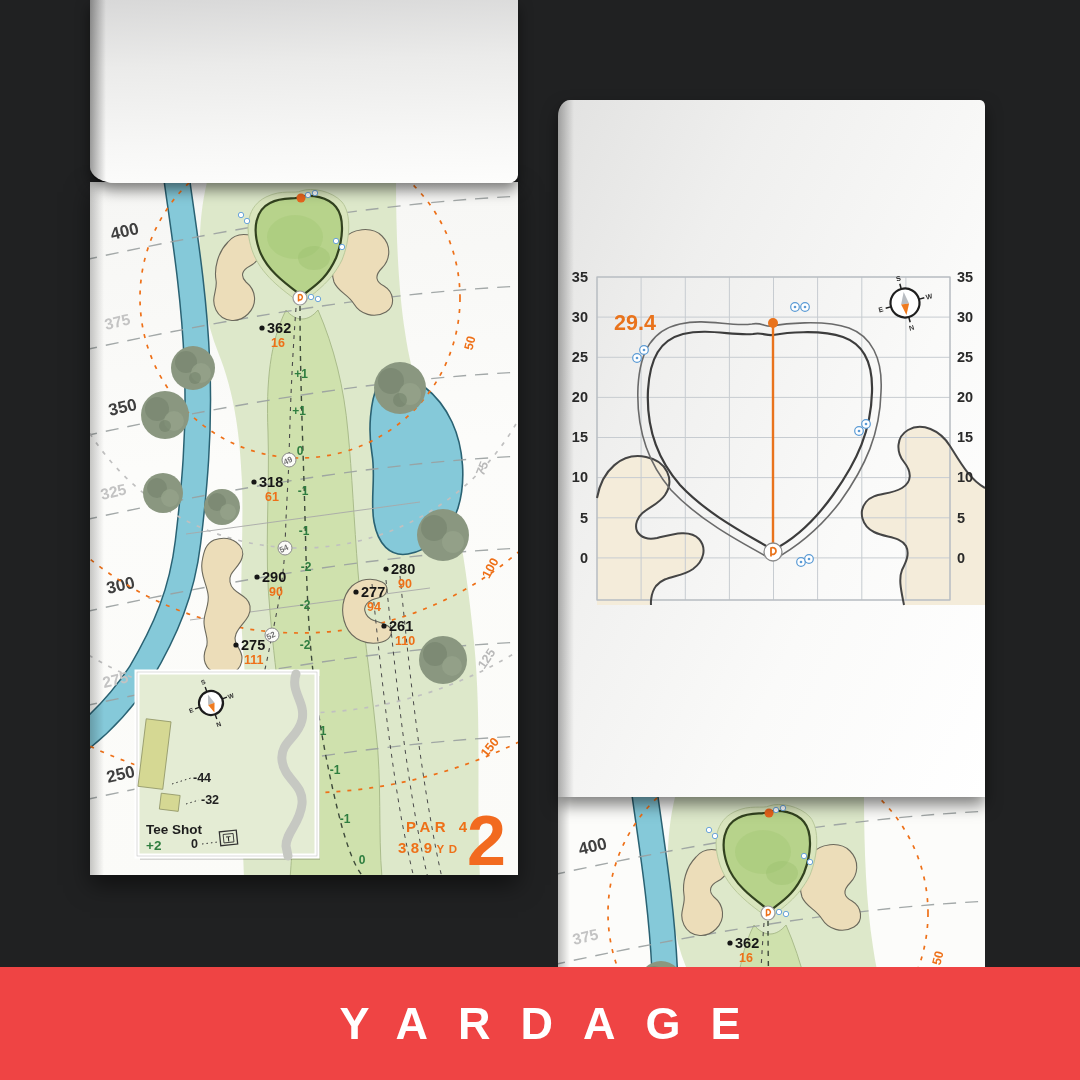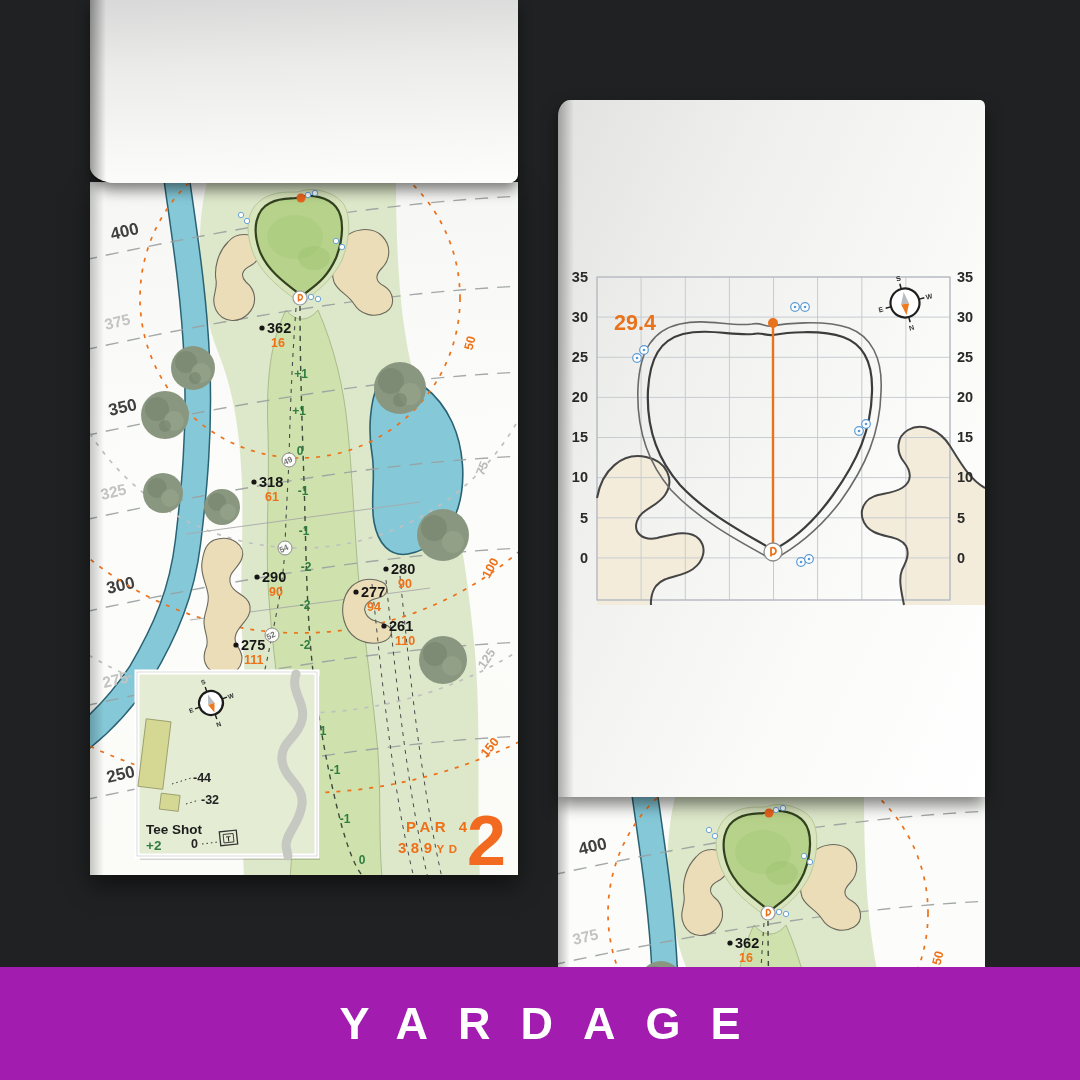--- a/index.html
+++ b/index.html
@@ -29,21 +29,21 @@
             background:linear-gradient(90deg,rgba(0,0,0,.25),rgba(0,0,0,0));pointer-events:none;z-index:3;}
   .page-green{position:absolute;left:0;top:0;width:427px;height:697px;
             background:linear-gradient(115deg,#e2e2e1,#efefee 28%,#fafaf9 65%,#ffffff);
             border-radius:12px 5px 0 0 / 16px 6px 0 0;
             box-shadow:0 8px 16px rgba(0,0,0,.5);z-index:2;}
   .page-green::before{content:"";position:absolute;left:0;top:0;bottom:0;width:16px;
             background:linear-gradient(90deg,rgba(0,0,0,.30),rgba(0,0,0,0));
             border-radius:12px 0 0 0;}
 
   
-  .banner{position:absolute;left:0;top:967px;width:1080px;height:113px;background:#a21caf;z-index:6;
+  .banner{position:absolute;left:0;top:967px;width:1080px;height:113px;background:#ef4444;z-index:6;
           display:flex;align-items:center;justify-content:center;}
   .banner-text{color:#ffffff;font-size:45px;font-weight:bold;letter-spacing:30px;padding-left:30px;}
 </style>
 </head>
 <body>
 
 <div class="stage">
 
   <div class="booklet-left">
     <div class="page-map">

